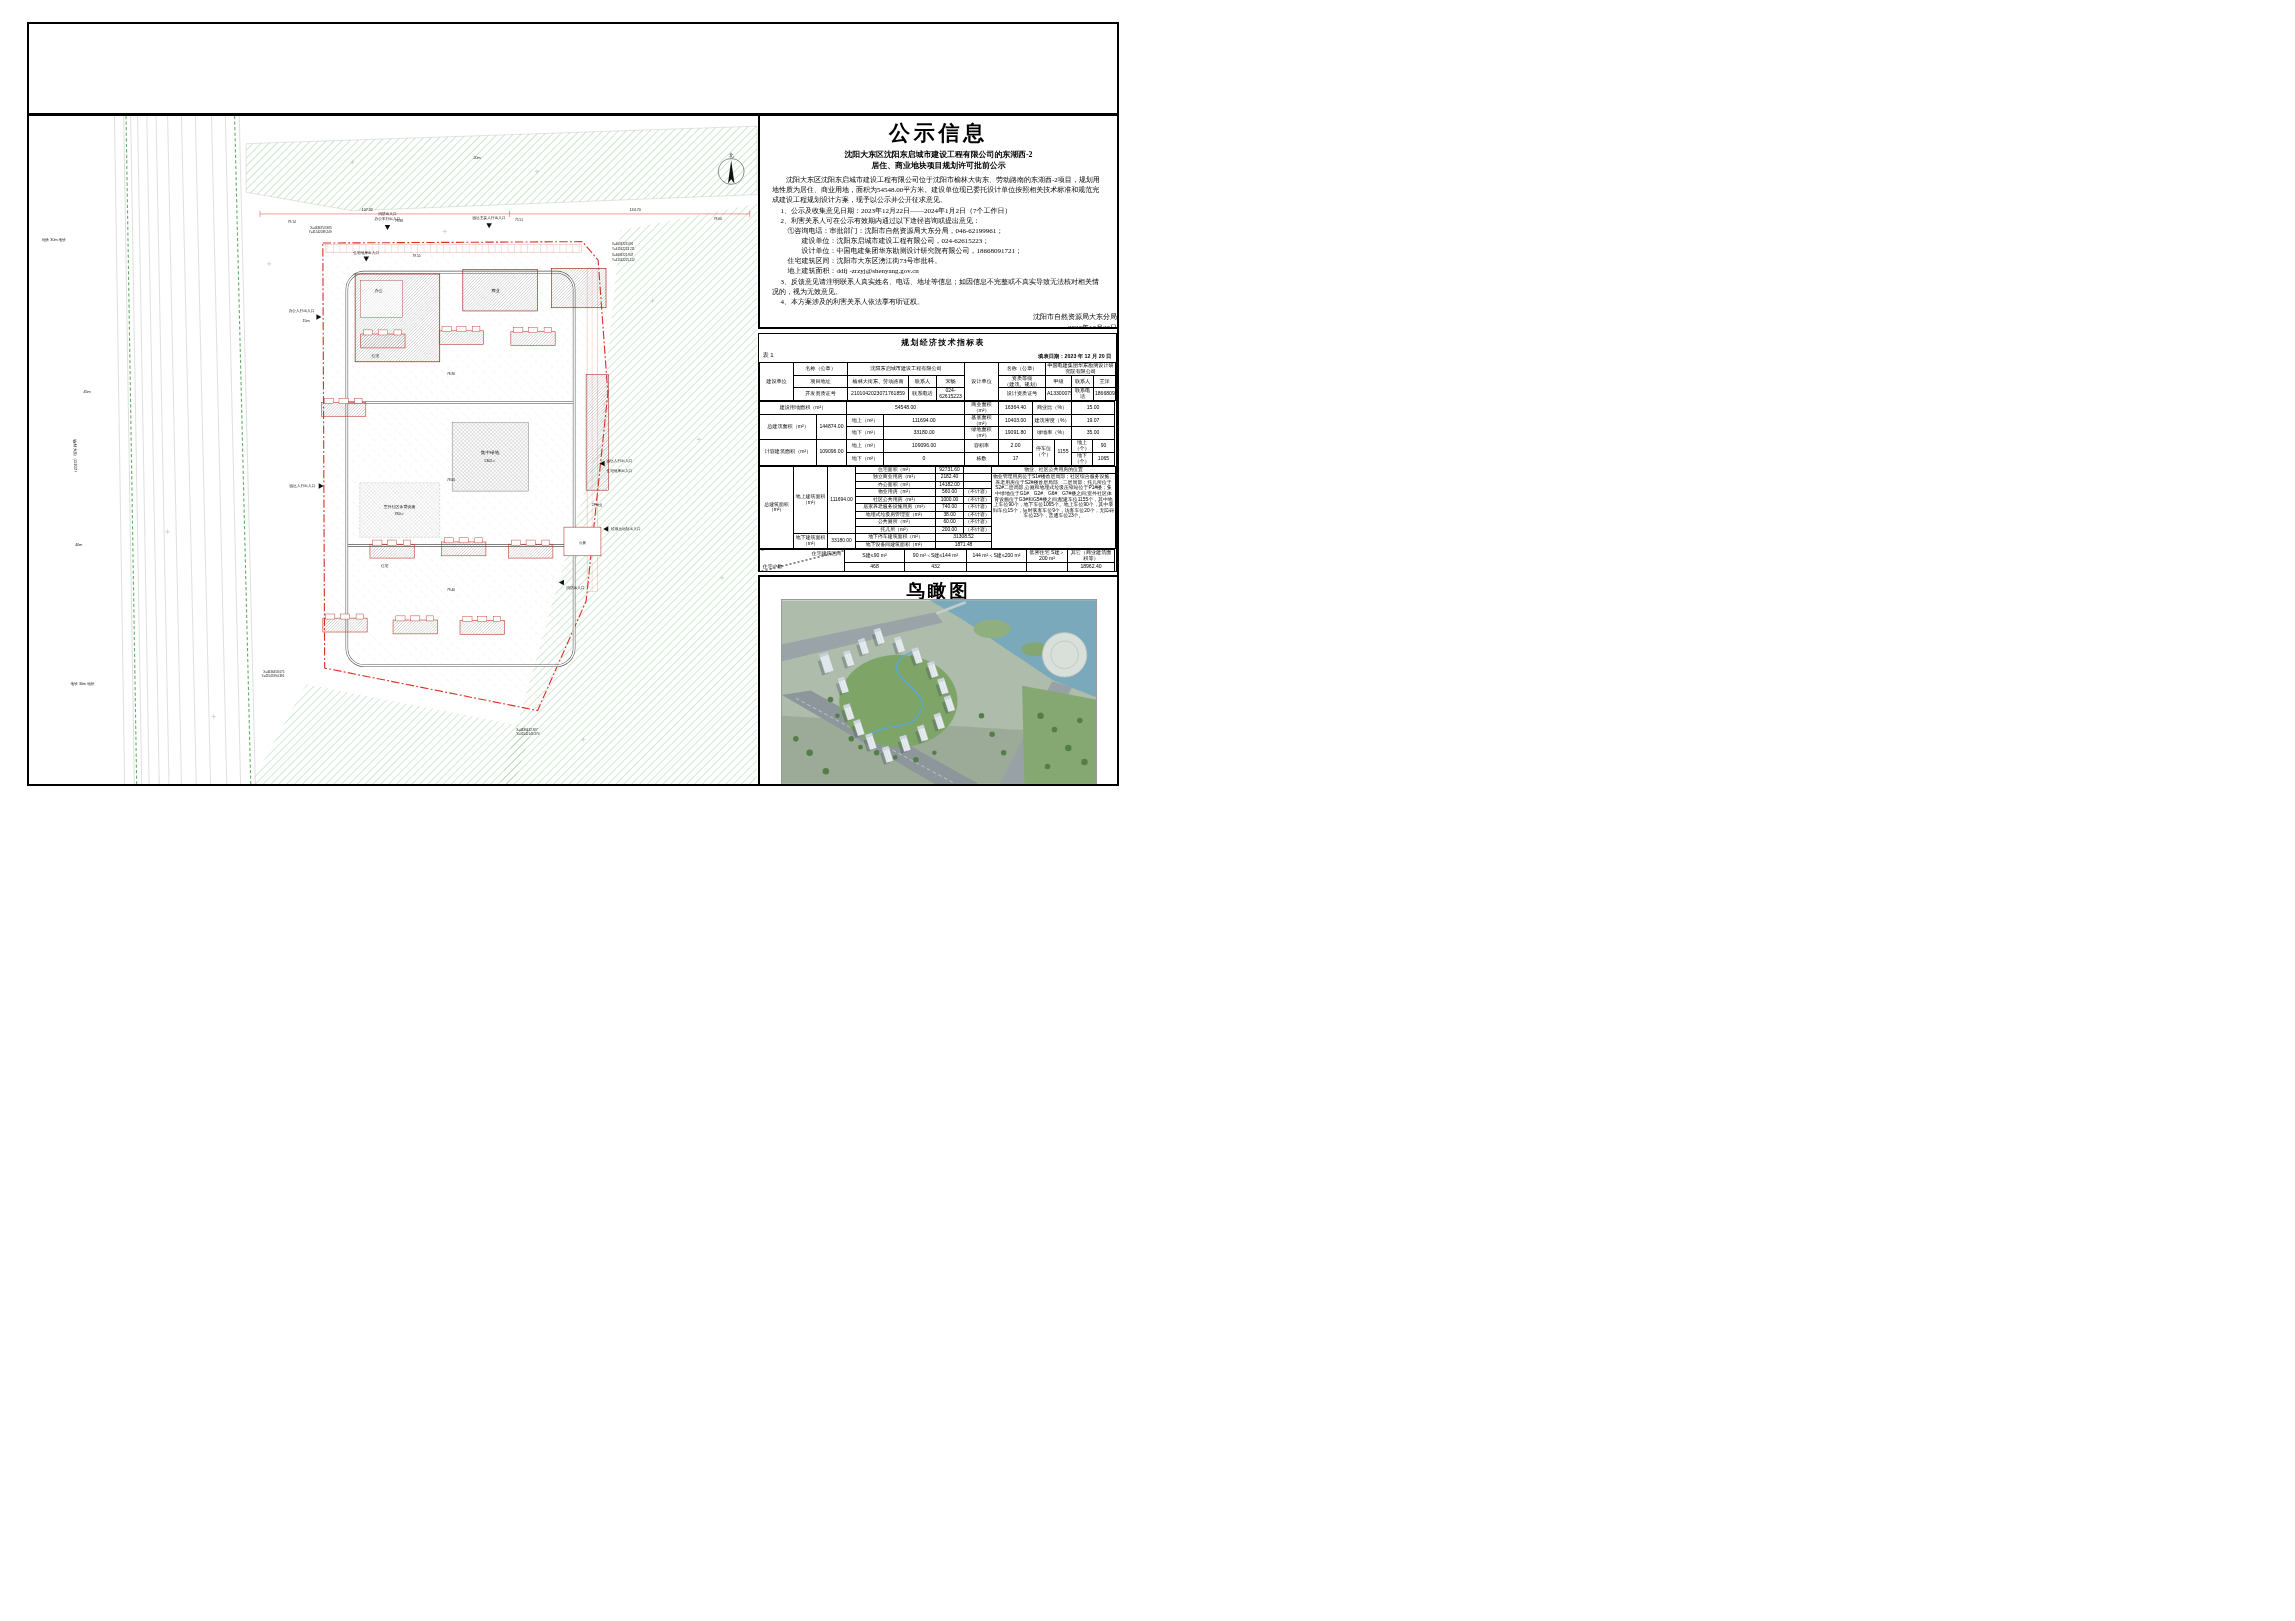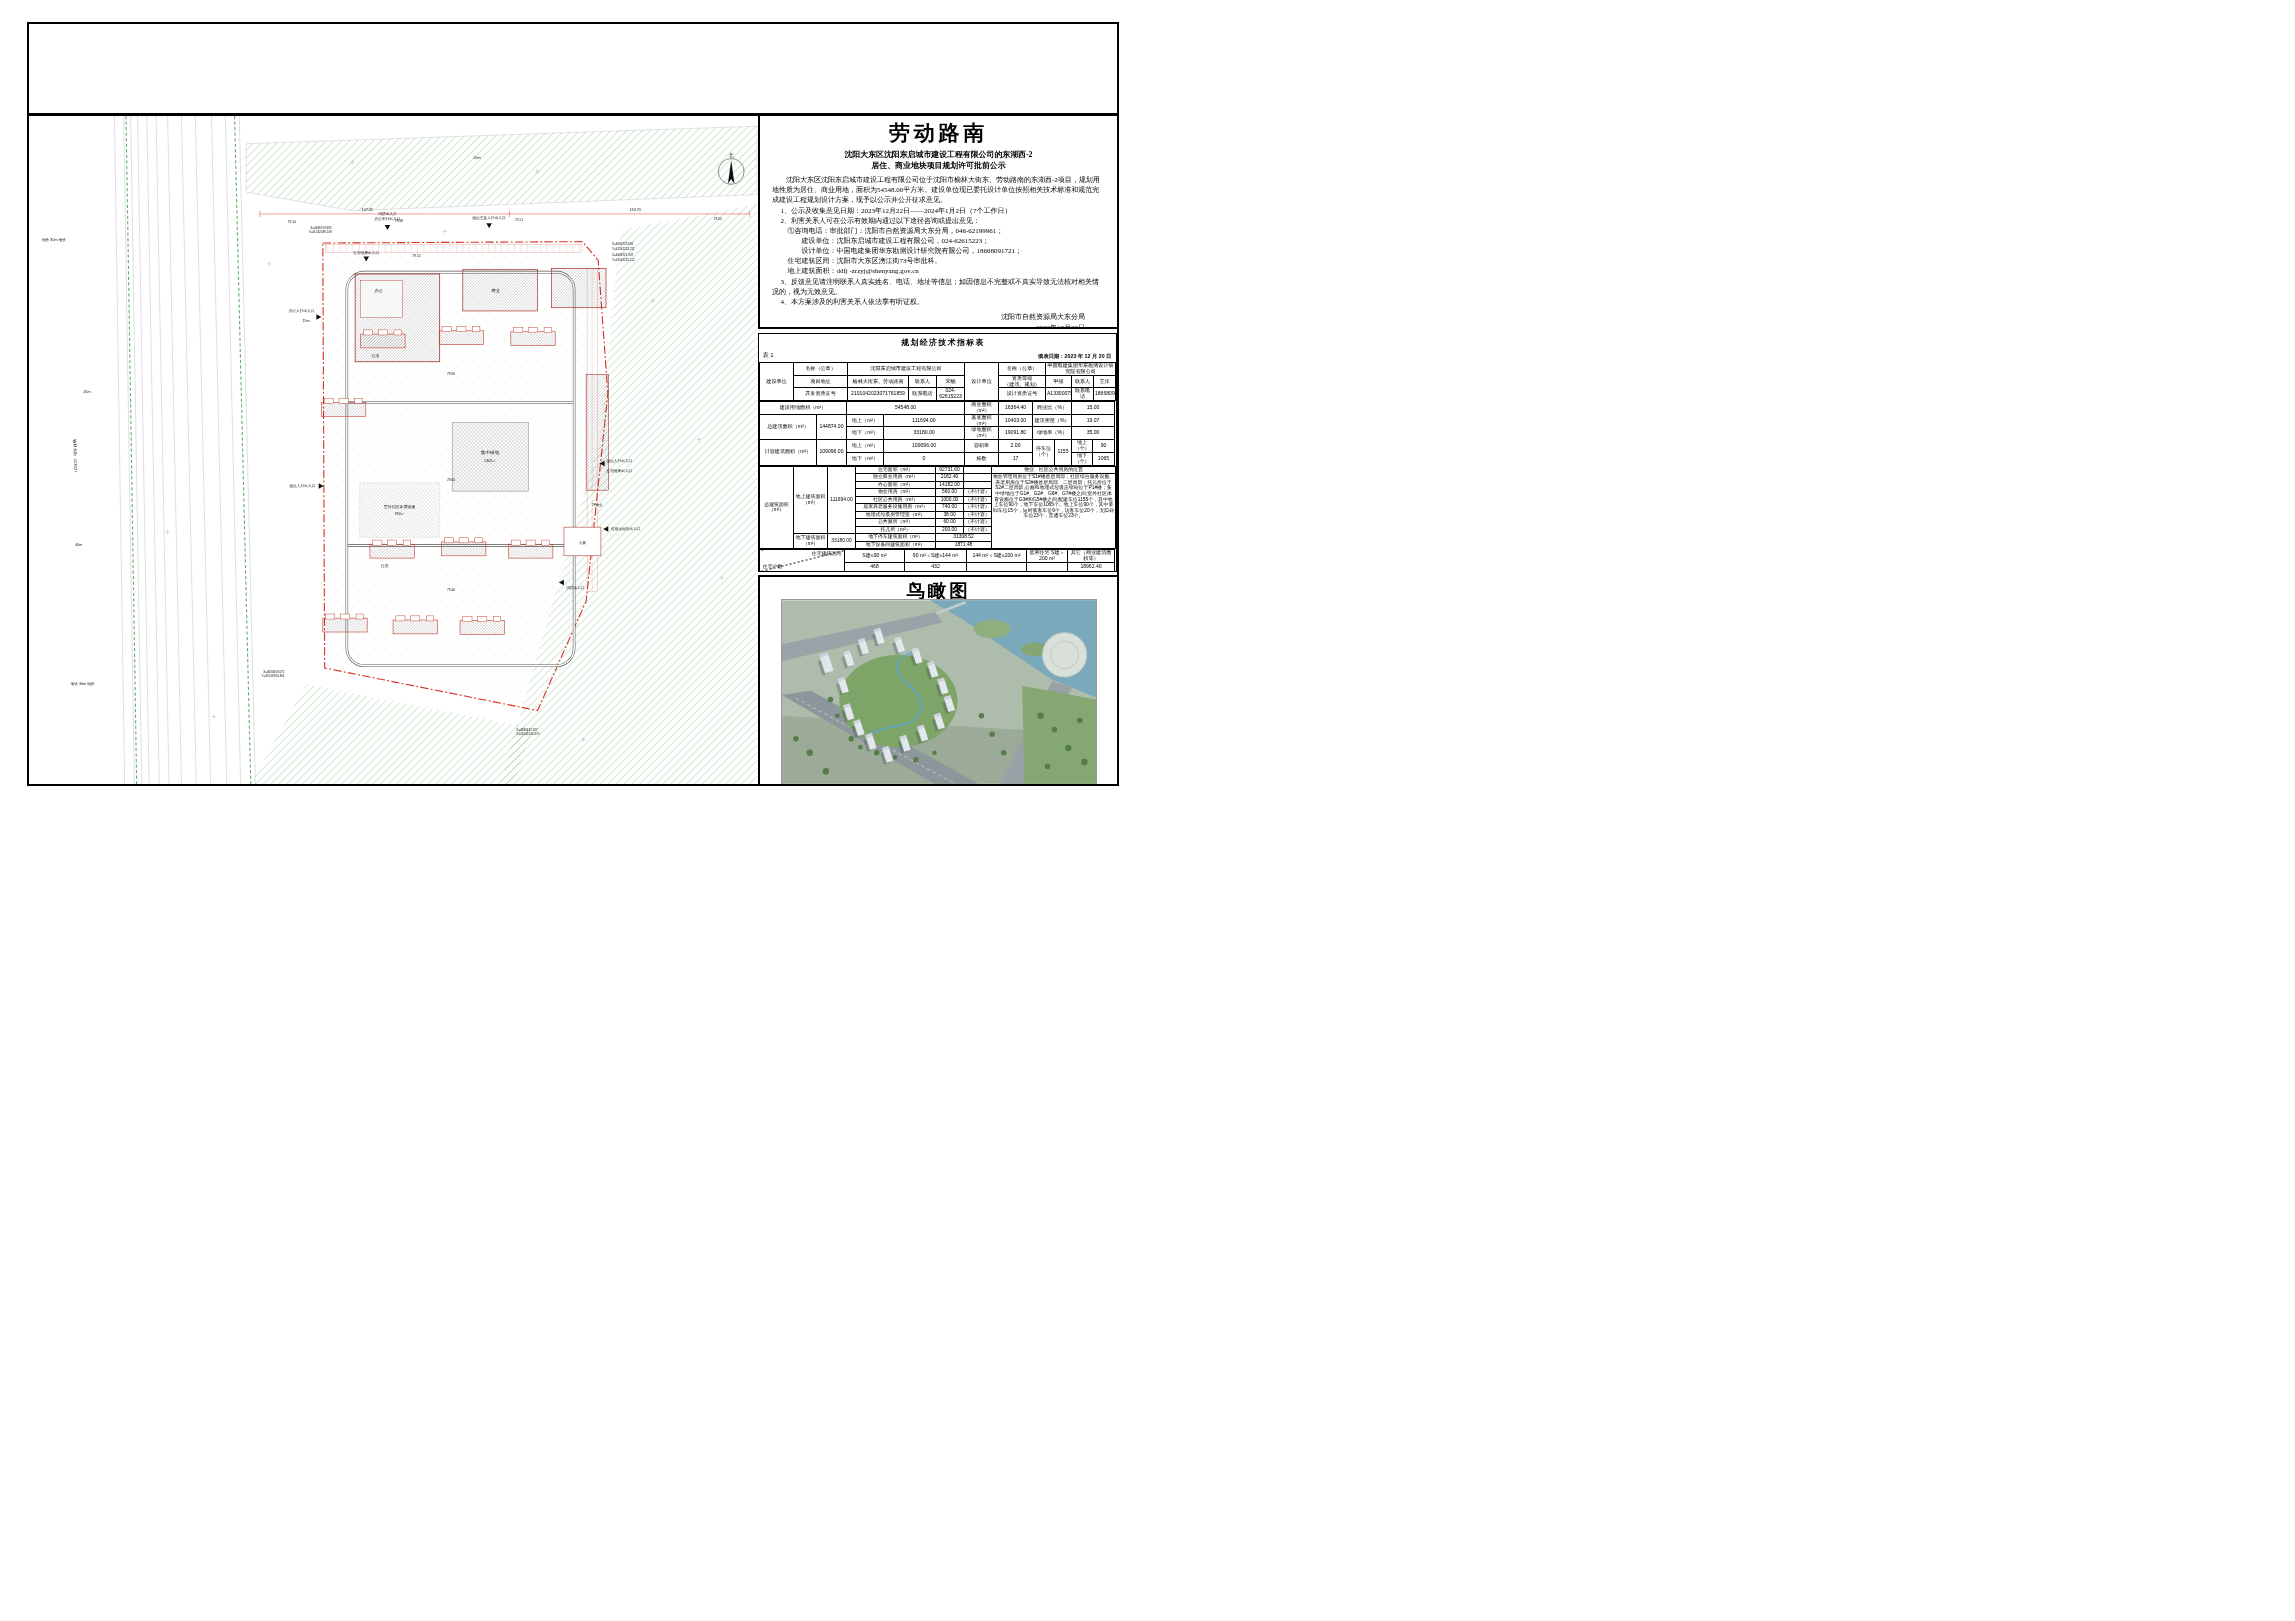--- a/index.html
+++ b/index.html
@@ -14,21 +14,21 @@
   .divider{position:absolute;left:0;top:89px;width:100%;height:2.8px;background:#000}
   
   .notice{position:absolute;left:729px;top:92px;width:359px;height:213px;box-sizing:border-box;
           border-left:2.3px solid #000;border-bottom:2.3px solid #000;background:#fff;
           font-family:"Liberation Serif","DejaVu Serif",serif;overflow:hidden}
   .notice .n-title{text-align:center;font-size:21px;font-weight:600;letter-spacing:3.7px;margin-top:2.8px}
   .notice .n-sub{text-align:center;font-weight:700;font-size:7.9px;line-height:1.5;margin-top:1.8px}
   .notice .n-body{padding:2.8px 12px 0 12px;font-size:7px;line-height:1.45}
   .notice .n-body p{margin:0}
   .ind2{text-indent:2em}.ind1{text-indent:1.2em}.ind2a{text-indent:2.2em}.ind4{text-indent:4.2em}
-  .n-sign{margin-top:4.6px;text-align:right;padding-right:32px;font-size:7px;line-height:1.6}
+  .n-sign{margin-top:4.6px;text-align:right;font-size:7px;line-height:1.6}
   .tablebox{position:absolute;left:729px;top:309px;width:359px;height:239px;box-sizing:border-box;
             border:1.8px solid #000;background:#fff;overflow:hidden}
   .t-head{position:relative;height:28px}
   .t-no{position:absolute;left:3.7px;bottom:1.8px;font-size:6px}
   .t-title{position:absolute;left:11px;right:0;top:2.8px;text-align:center;font-size:7.9px;font-weight:700;letter-spacing:1.4px}
   .t-date{position:absolute;right:4.6px;bottom:1.8px;font-size:5.3px;font-weight:700}
   table.grid{border-collapse:collapse;table-layout:fixed;width:355px}
   table.grid td{border:0.7px solid #000;font-size:5.1px;text-align:center;padding:0 0.9px;
                 overflow:hidden;line-height:1.15;height:11.6px}
   table.t2 td{height:8.3px}
@@ -245,21 +245,21 @@
       <text class="spt" x="1055" y="1341">Y=41542143.370</text>
     </g>
 
     <text class="spt" x="28" y="270" font-size="8">地铁 30m 地铁</text>
     <text class="spt" x="90" y="1232" font-size="8">地铁 30m 地铁</text>
     <text class="spt" x="96" y="700" font-size="9" fill="#555" transform="rotate(88 96 700)">榆林大街（G102）</text>
    </svg>
   </div>
 
   <div class="notice">
-    <div class="n-title">劳动路南</div>
+    <div class="n-title">公示信息</div>
     <div class="n-sub">
       <div>沈阳大东区沈阳东启城市建设工程有限公司的东湖西-2</div>
       <div>居住、商业地块项目规划许可批前公示</div>
     </div>
     <div class="n-body">
       <p class="ind2">沈阳大东区沈阳东启城市建设工程有限公司位于沈阳市榆林大街东、劳动路南的东湖西-2项目，规划用地性质为居住、商业用地，面积为54548.00平方米。建设单位现已委托设计单位按照相关技术标准和规范完成建设工程规划设计方案，现予以公示并公开征求意见。</p>
       <p class="ind1">1、公示及收集意见日期：2023年12月22日——2024年1月2日（7个工作日）</p>
       <p class="ind1">2、利害关系人可在公示有效期内通过以下途径咨询或提出意见：</p>
       <p class="ind2a">①咨询电话：审批部门：沈阳市自然资源局大东分局，046-62199961；</p>
       <p class="ind4">建设单位：沈阳东启城市建设工程有限公司，024-62615223；</p>

